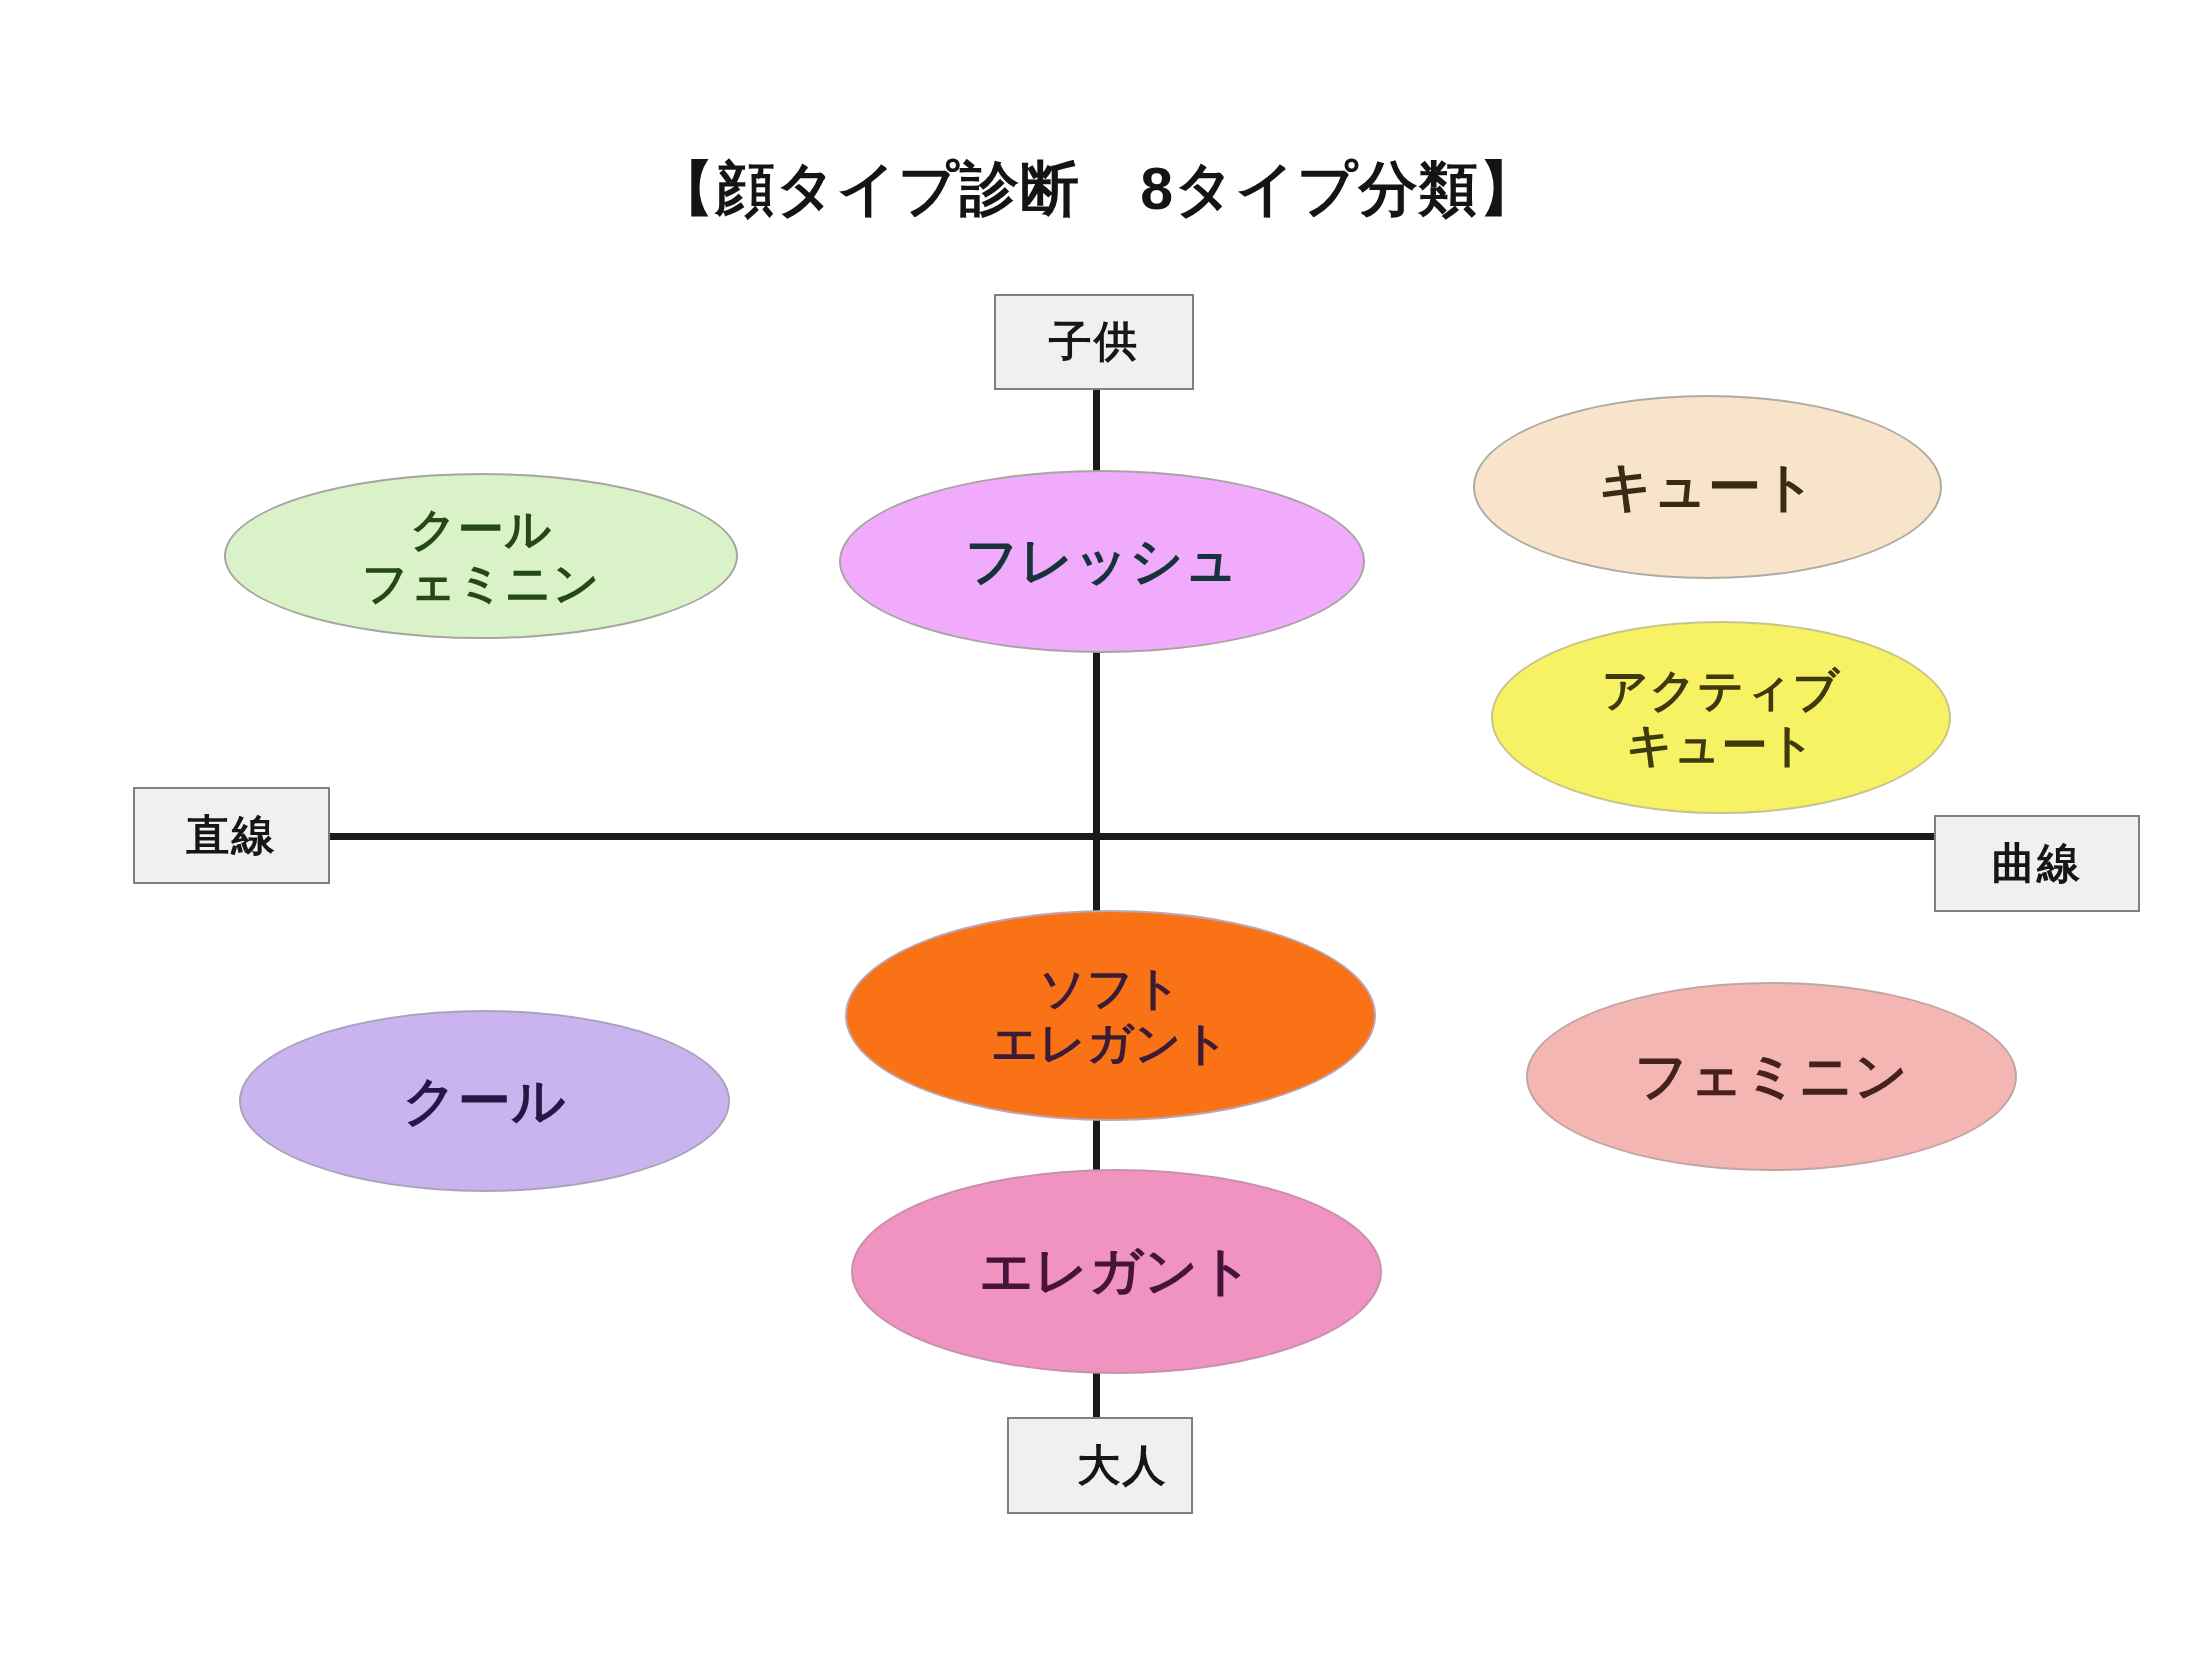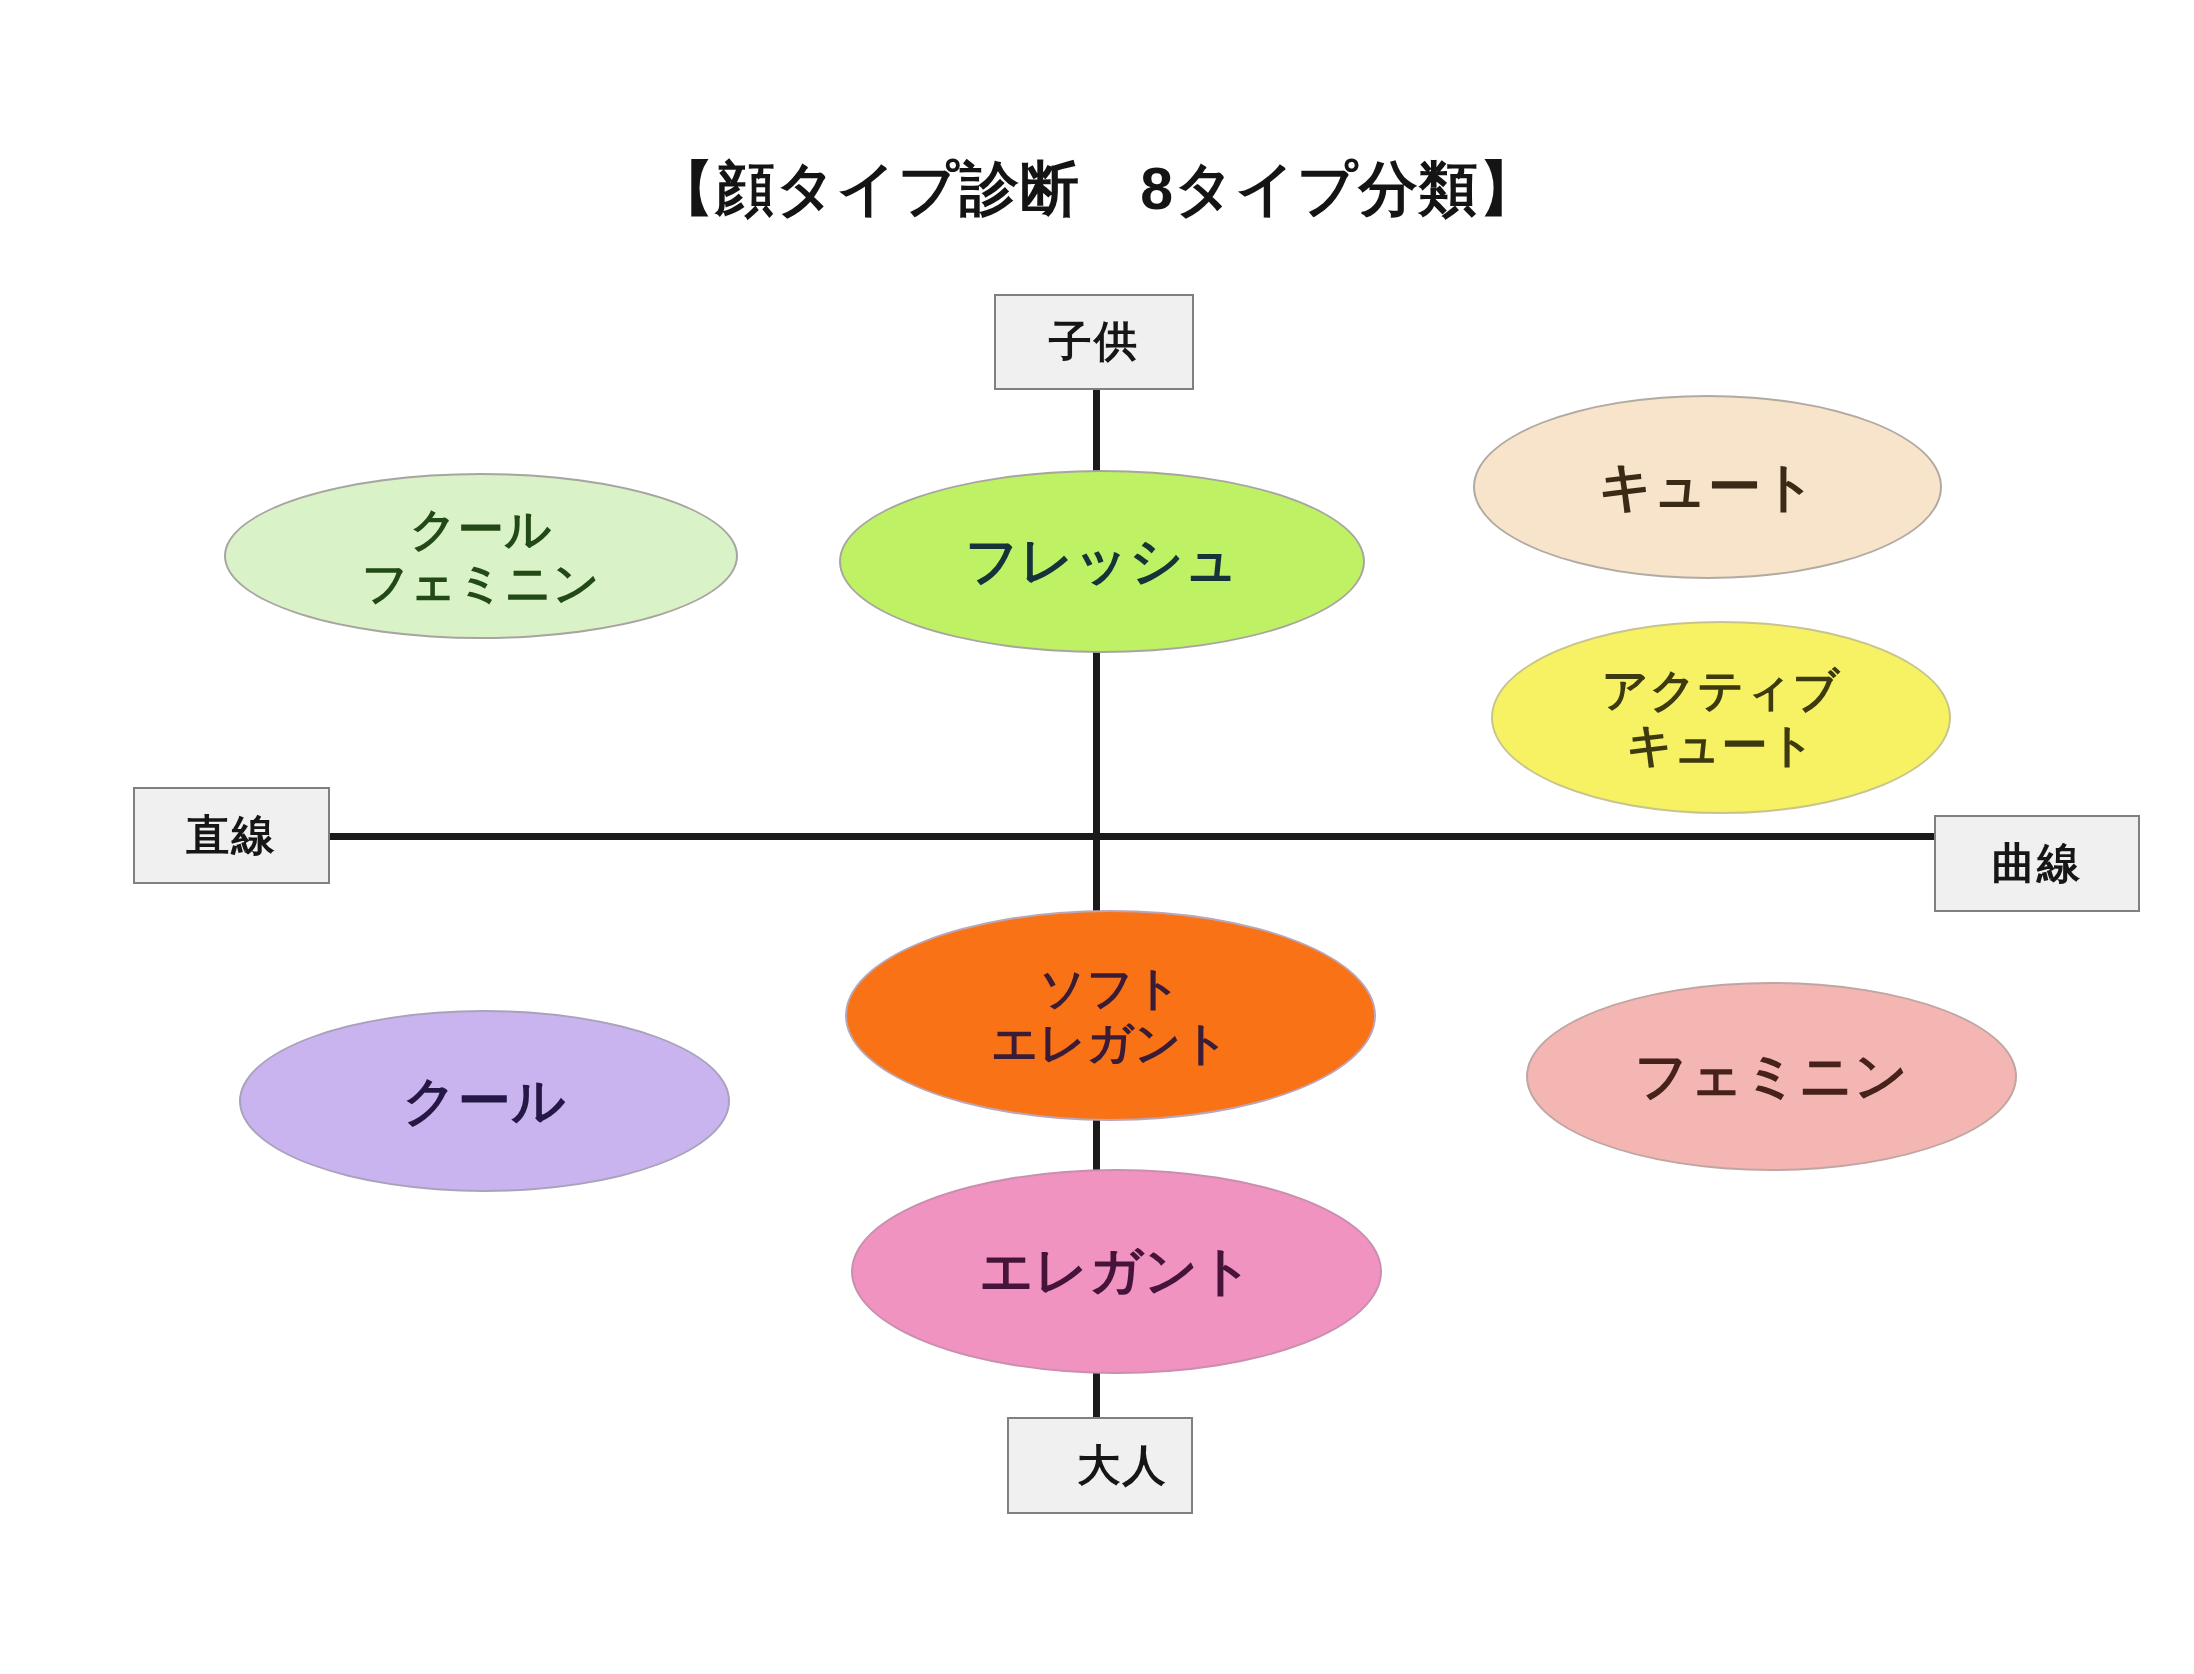--- a/index.html
+++ b/index.html
@@ -125,21 +125,21 @@
   </div>
   <div class="axis-box" id="axis-box-bottom">
     <span>大人</span>
   </div>
 
   <div class="type-ellipse" id="ellipse-cool-casual" style="background: rgb(217, 242, 200); color: rgb(35, 74, 22); border-color: rgb(168, 165, 160);">
     <span class="ellipse-line">クール</span>
     <span class="ellipse-line">フェミニン</span>
   </div>
 
-  <div class="type-ellipse big" id="ellipse-fresh" style="background: #bef264; color: rgb(22, 51, 58); border-color: rgb(168, 165, 160);">
+  <div class="type-ellipse big" id="ellipse-fresh" style="background: #f0abfc; color: rgb(22, 51, 58); border-color: rgb(168, 165, 160);">
     <span class="ellipse-line">フレッシュ</span>
   </div>
 
   <div class="type-ellipse big" id="ellipse-cute" style="background: rgb(248, 227, 203); color: rgb(59, 42, 22); border-color: rgb(176, 170, 162);">
     <span class="ellipse-line">キュート</span>
   </div>
 
   <div class="type-ellipse" id="ellipse-active-cute" style="background: rgb(246, 242, 99); color: rgb(61, 58, 16); border-color: rgb(200, 196, 142);">
     <span class="ellipse-line">アクティブ</span>
     <span class="ellipse-line">キュート</span>

